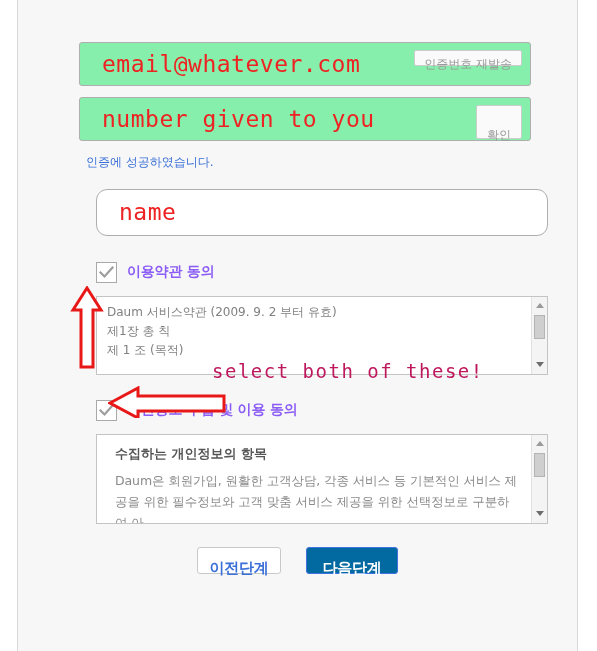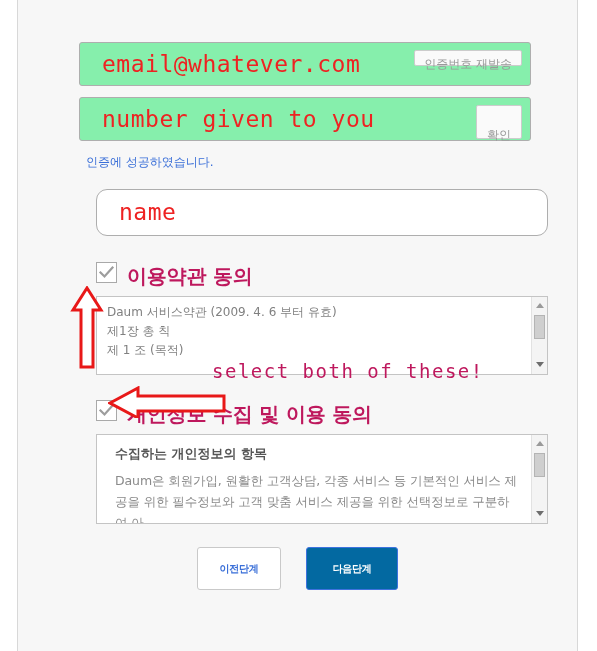--- a/index.html
+++ b/index.html
@@ -122,23 +122,23 @@
     height: 21px;
     background: #ffffff;
     border: 1px solid #a9a9a9;
     box-sizing: border-box;
   }
   .checkbox svg { display: block; }
   .agree-label {
     position: absolute;
     left: 31px;
     top: 1px;
-    font-size: 20px;
+    font-size: 14px;
     font-weight: bold;
-    color: #be185d;
+    color: #8b5cf6;
     white-space: nowrap;
     letter-spacing: -0.2px;
   }
 
   
   .scrollbox {
     position: relative;
     width: 452px;
     background: #ffffff;
     border: 1px solid #c4c4c4;
@@ -222,23 +222,23 @@
     position: absolute;
     left: 0;
     right: 0;
     top: 547px;
     text-align: center;
   }
   .nav-btn {
     display: inline-block;
     vertical-align: top;
     width: 84px;
-    height: 43px;
+    height: 27px;
     line-height: 41px;
-    font-size: 10px;
+    font-size: 15px;
     font-weight: bold;
     border-radius: 3px;
     box-sizing: border-box;
     letter-spacing: -0.3px;
   }
   #prev-step-button {
     background: #ffffff;
     border: 1px solid #c9c9c9;
     color: #3a6fd8;
     margin-right: 20px;
@@ -303,21 +303,21 @@
       <span class="checkbox">
         <svg width="19" height="19" viewBox="0 0 19 19">
           <path d="M3.5 9.5 L7.5 13.5 L15.5 4.5" stroke="#9d9d9d" stroke-width="2.2" fill="none" stroke-linecap="square" stroke-linejoin="miter"></path>
         </svg>
       </span>
       <span class="agree-label">이용약관 동의</span>
     </div>
 
     <div class="scrollbox" id="terms-box">
       <div class="scrollbox-content">
-        <div class="terms-line">Daum 서비스약관 (2009. 4. 6 부터 유효)</div>
+        <div class="terms-line">Daum 서비스약관 (2009. 9. 2 부터 유효)</div>
         <div class="terms-line">제1장 총 칙</div>
         <div class="terms-line">제 1 조 (목적)</div>
       </div>
       <div class="scrollbar">
         <span class="sb-arrow up">
             <i></i>
           </span>
         <span class="sb-thumb"></span>
         <span class="sb-arrow down">
             <i></i>

